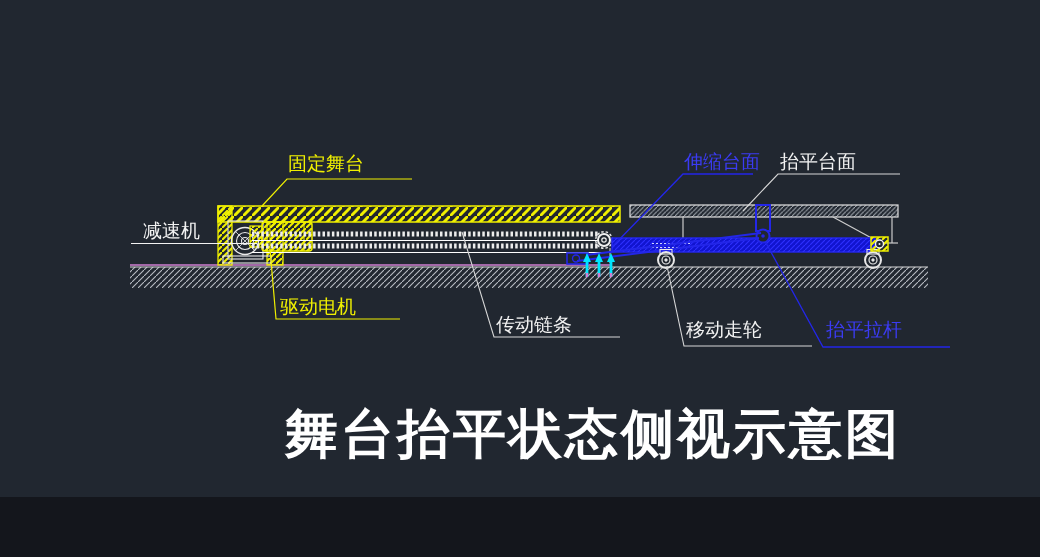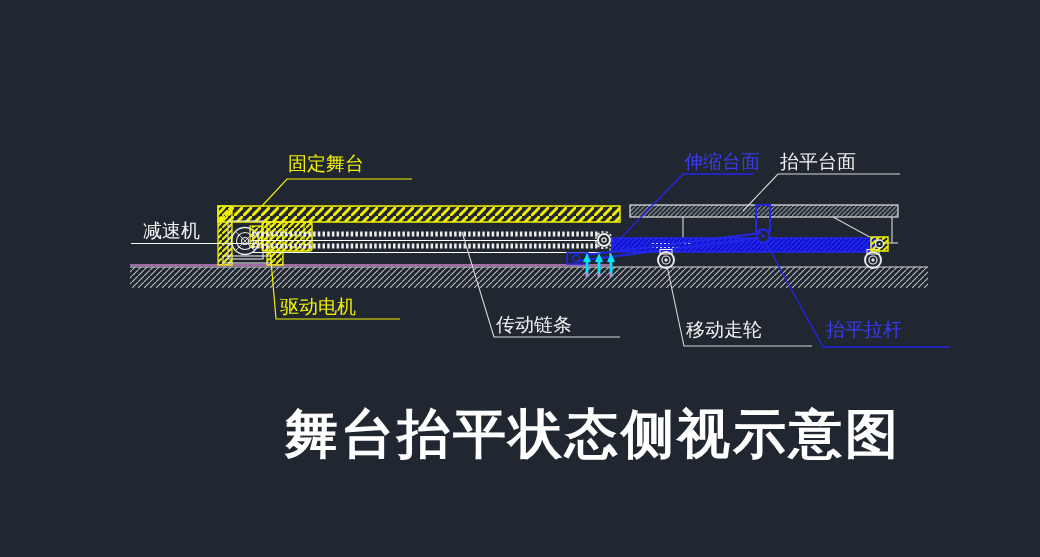--- a/index.html
+++ b/index.html
@@ -1,16 +1,16 @@
 <!DOCTYPE html>
 <html><head>
 <meta charset="utf-8">
 <style>
   html,body{margin:0;padding:0;background:#14161c;}
-  .canvas{position:relative;width:1040px;height:557px;background:#212730;overflow:hidden;
+  .canvas{position:relative;width:1040px;height:497px;background:#212730;overflow:hidden;
           font-family:"Liberation Sans",sans-serif;}
   svg{position:absolute;left:0;top:0;}
   text.cad-label{font-family:"Liberation Sans",sans-serif;font-size:19px;}
   text.cad-title{font-family:"Liberation Serif",serif;font-size:53px;letter-spacing:3px;font-weight:bold;}
 </style>
 </head>
 <body>
 
 <div class="canvas">
 <svg width="1040" height="557" viewBox="0 0 1040 557">

